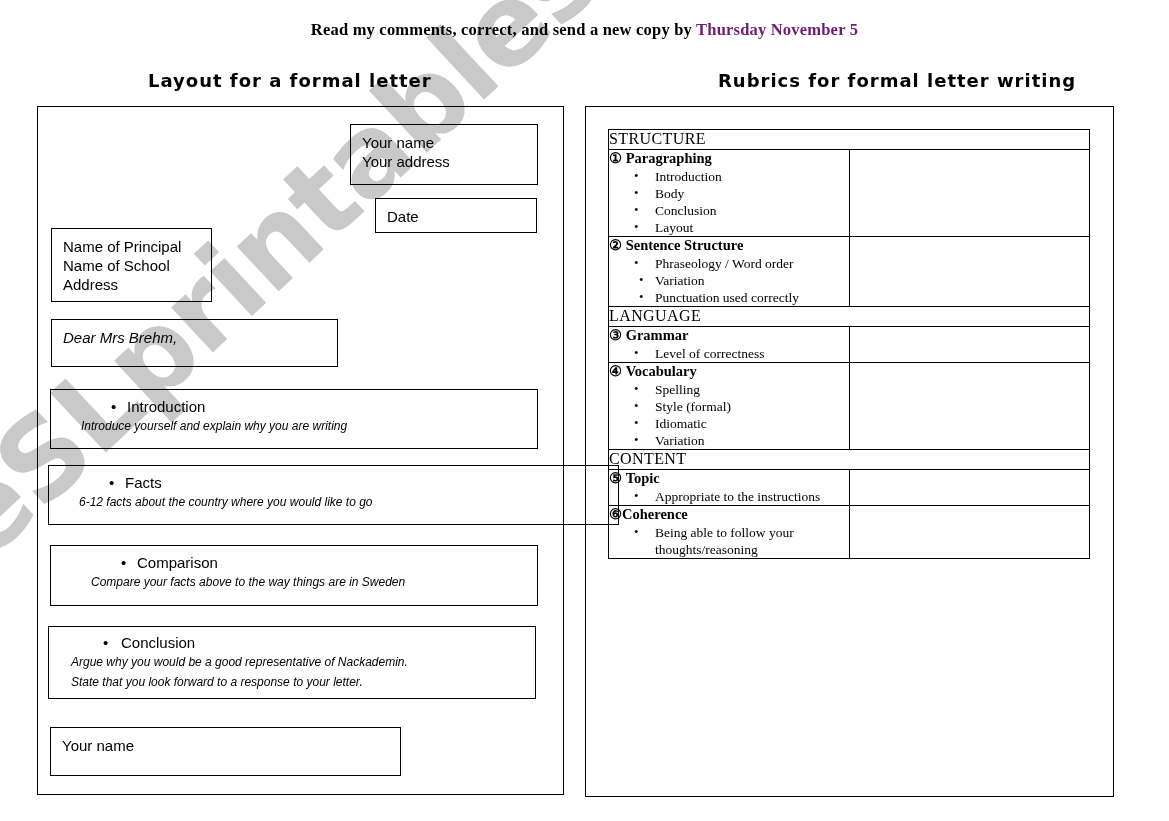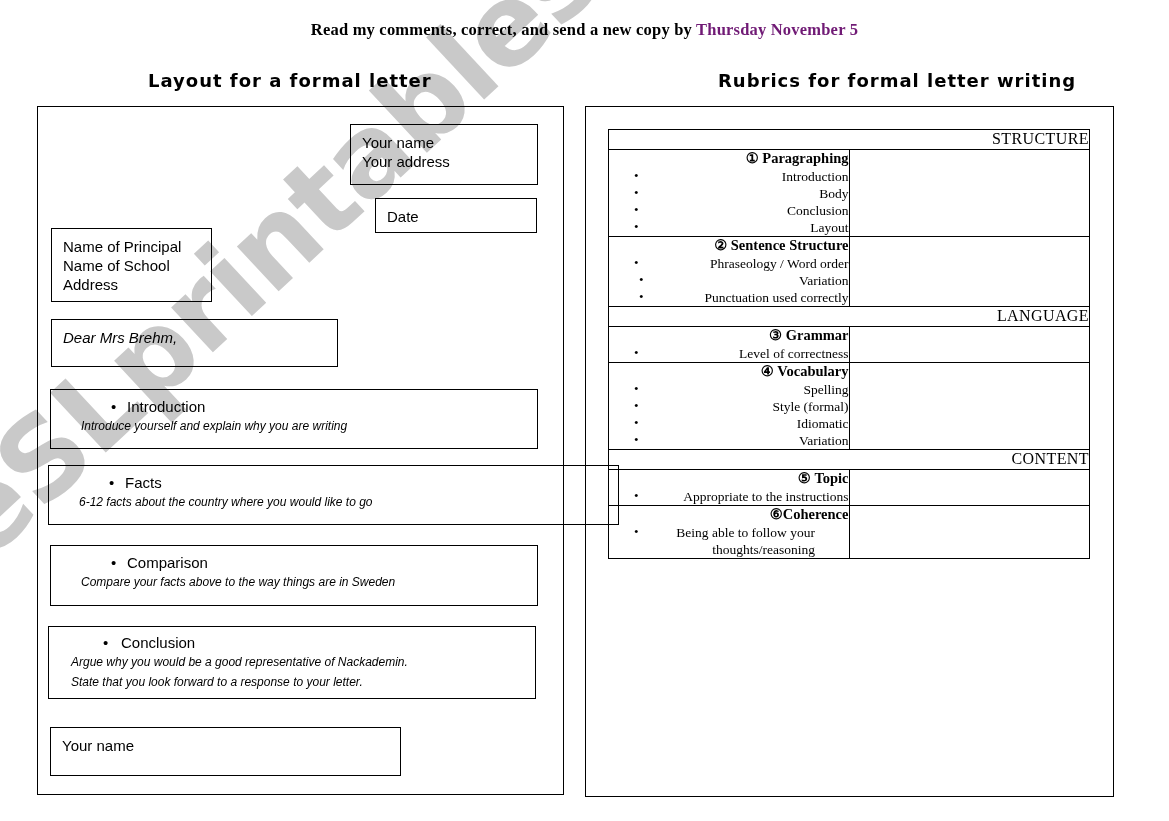--- a/index.html
+++ b/index.html
@@ -97,21 +97,21 @@
   .lbox .line { display: block; white-space: nowrap; }
   .ital { font-style: italic; }
 
   
   #box-sender    { left: 350px; top: 124px; width: 188px; height: 61px; }
   #box-date      { left: 375px; top: 198px; width: 162px; height: 35px; }
   #box-recipient { left: 51px;  top: 228px; width: 161px; height: 74px; }
   #box-salute    { left: 51px;  top: 319px; width: 287px; height: 48px; }
   #box-intro     { left: 50px;  top: 389px; width: 488px; height: 60px; }
   #box-facts     { left: 48px;  top: 465px; width: 571px; height: 60px; }
-  #box-compare   { left: 50px;  top: 545px; width: 488px; height: 61px; }
+  #box-compare   { left: 50px;  top: 545px; width: 488px; height: 61px; padding-left: 10px; }
   #box-conclude  { left: 48px;  top: 626px; width: 488px; height: 73px; }
   #box-sign      { left: 50px;  top: 727px; width: 351px; height: 49px; }
 
   
   .sec-head {
     display: block;
     font-size: 15px;
     white-space: nowrap;
   }
   .sec-head .bul {
@@ -144,21 +144,20 @@
     z-index: 7;
     border-collapse: collapse;
     table-layout: fixed;
     font-family: "Liberation Serif", serif;
   }
   #rubrics td {
     border: 1.2px solid #000;
     vertical-align: top;
     padding: 0;
     background: transparent;
-    text-align: right;
   }
   td.section-head {
     font-size: 16px;
     font-weight: normal;
     letter-spacing: 0.4px;
     padding: 1px 0 2px 5px;
     height: 19px;
   }
   td.crit {
     width: 240px;

